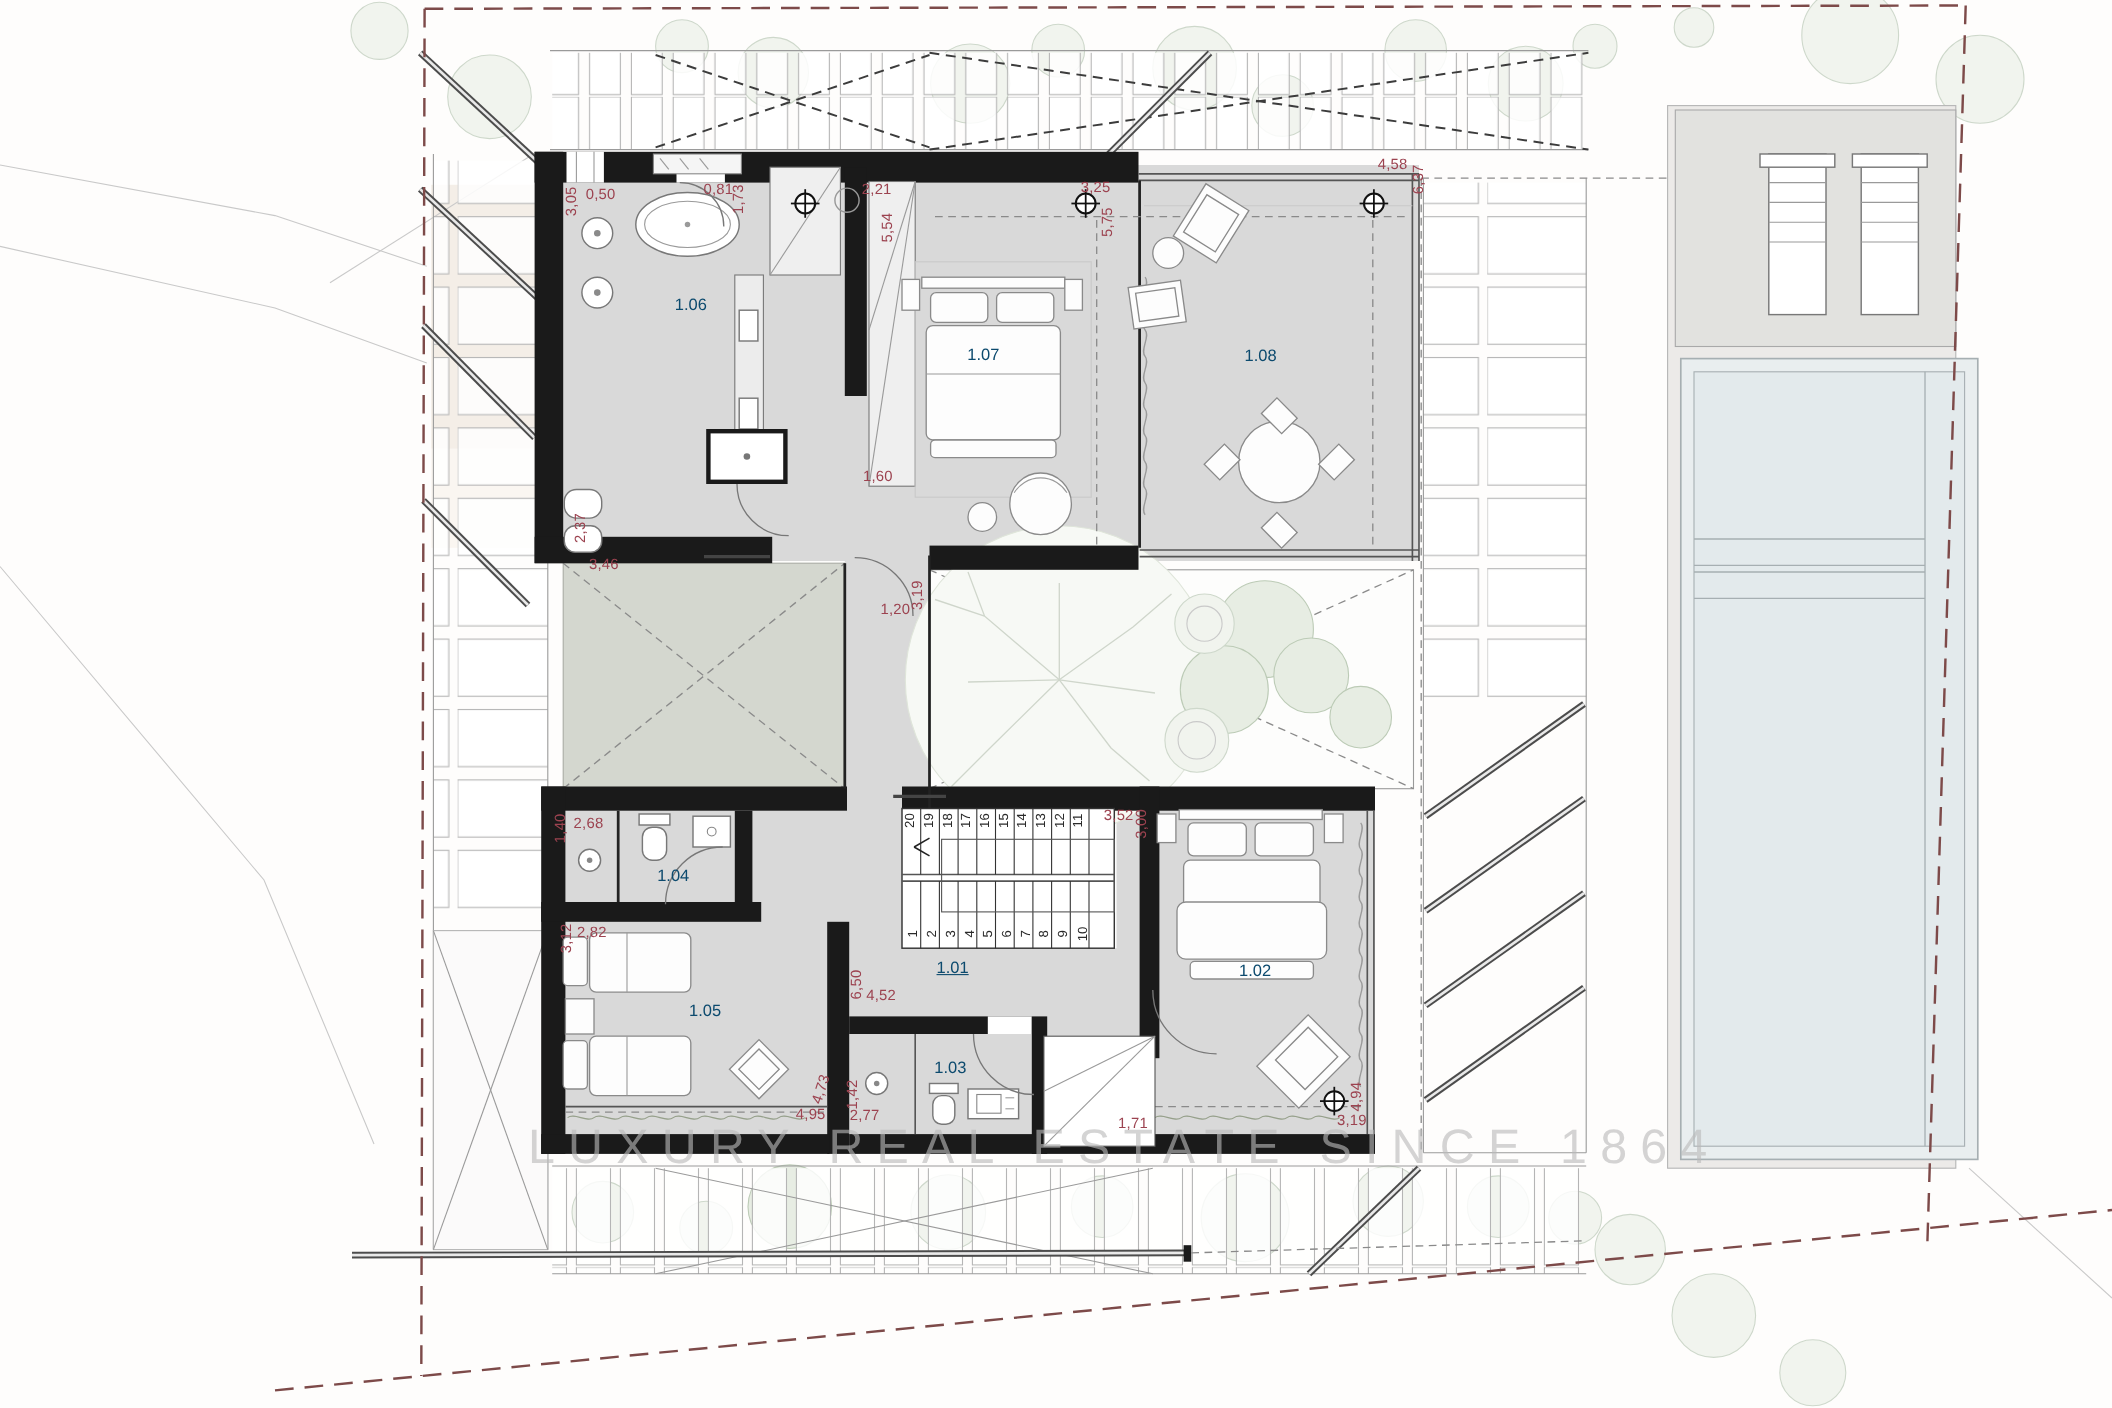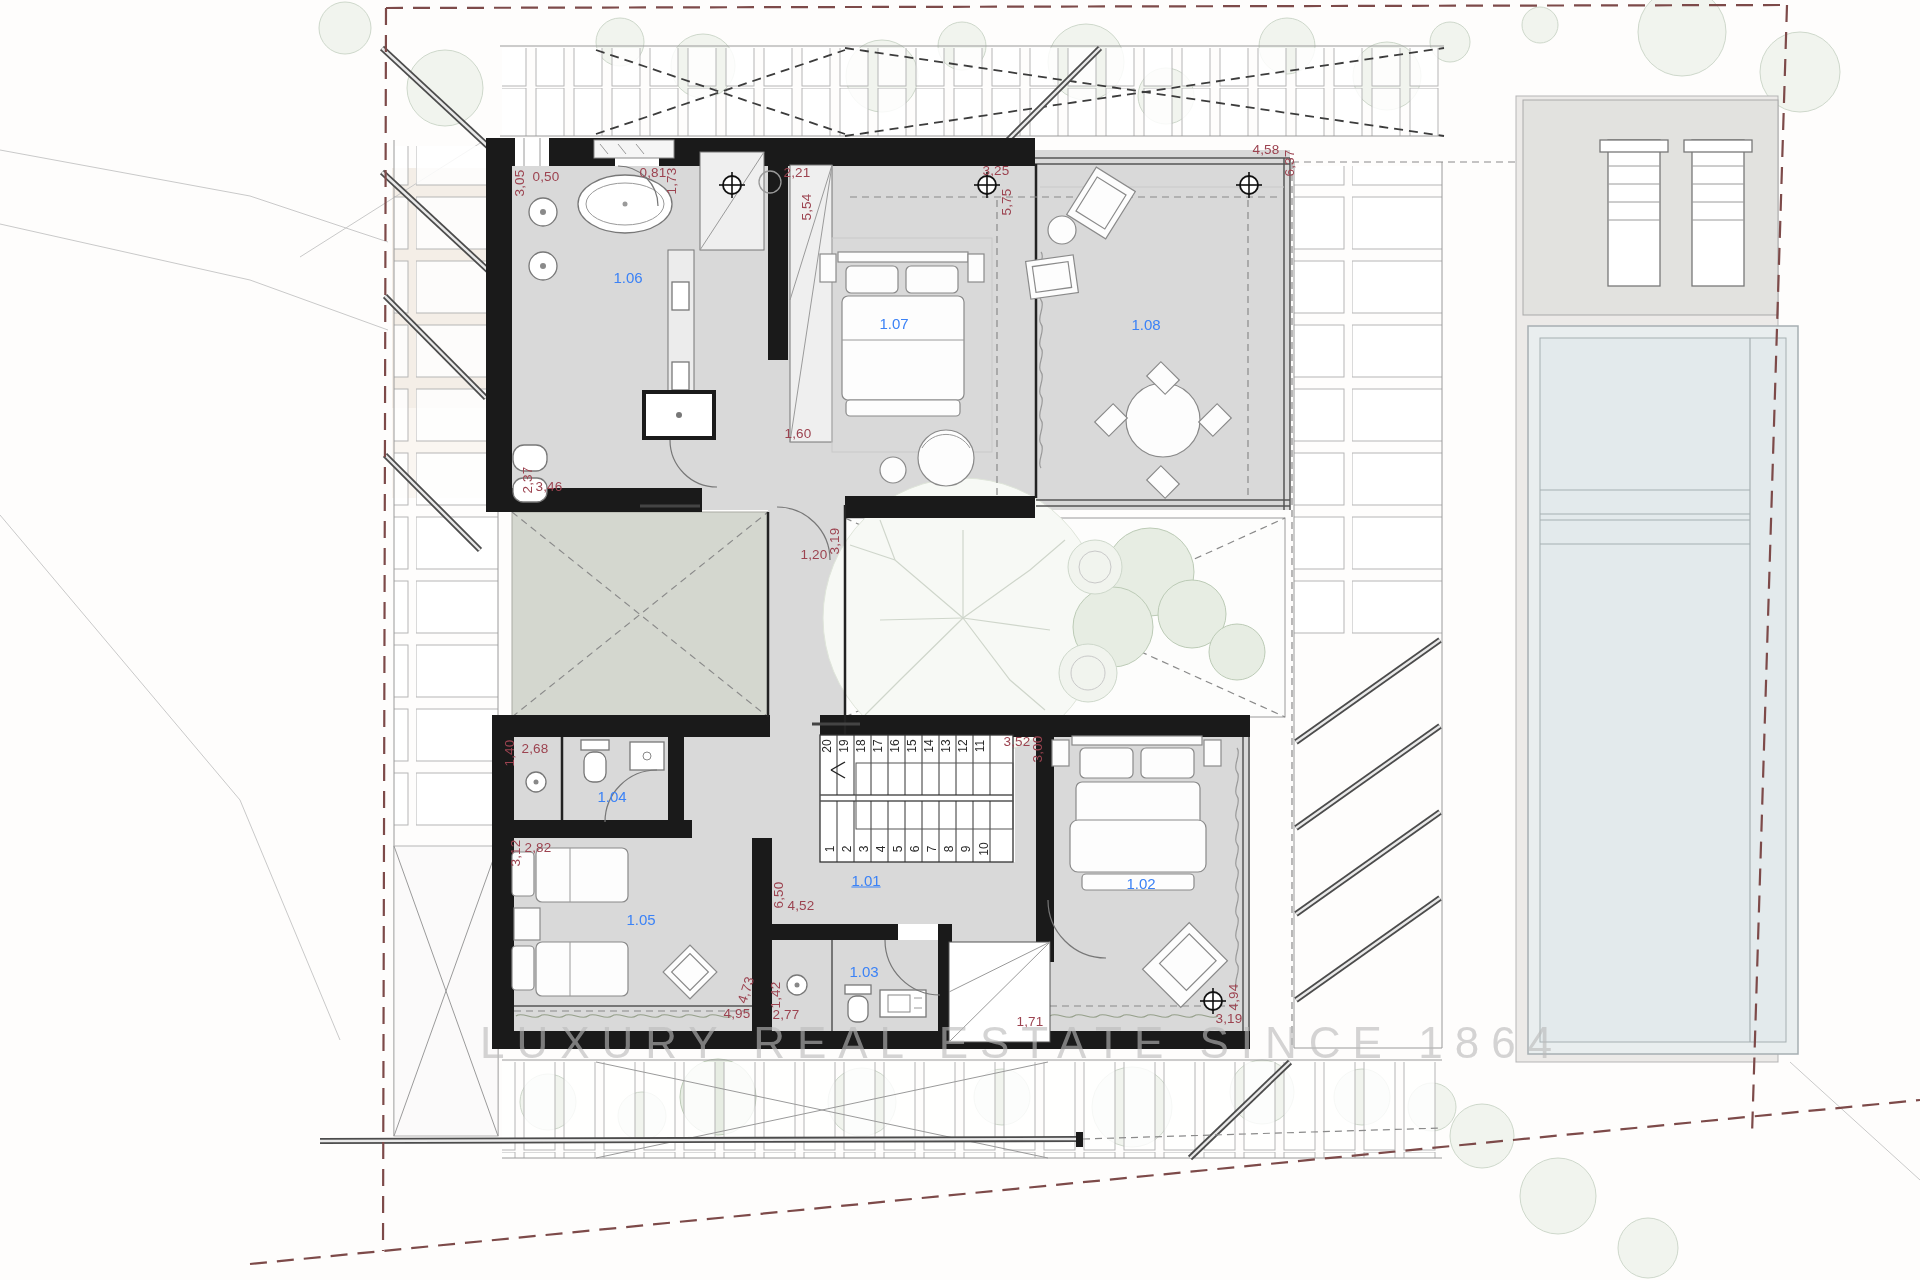--- a/index.html
+++ b/index.html
@@ -22,21 +22,21 @@
   .tree{fill:#f1f4ee;stroke:#ced8cb;stroke-width:1;}
   .bush{fill:#e7ede3;stroke:#bccbb6;stroke-width:1;}
   .curt{stroke:#9a9a9a;stroke-width:1.2;fill:none;}
   .grass{stroke:#96a08b;stroke-width:1.1;fill:none;}
   .beamD{stroke:#4c4c4c;stroke-width:6;fill:none;}
   .beamL{stroke:#e9e9e9;stroke-width:2.4;fill:none;}
   
   #labels{position:absolute;left:0;top:0;width:1920px;height:1280px;pointer-events:none;}
   .lbl{position:absolute;white-space:nowrap;}
   .dim{color:#9c4350;font-size:13.5px;letter-spacing:.2px;}
-  .room{color:#3b82f6;font-size:15px;}
+  .room{color:#0c4a6e;font-size:15px;}
   .stair{color:#2a2a2a;font-size:12px;}
   
   .wm-brand{position:absolute;left:475px;top:852px;width:1040px;text-align:center;
     font-family:"Liberation Serif",serif;font-size:142px;letter-spacing:10px;
     color:rgba(186,186,186,0.55);pointer-events:none;}
   .wm-tag{position:absolute;left:480px;top:1018px;width:1060px;text-align:center;
     font-family:"Liberation Sans",sans-serif;font-size:44px;letter-spacing:12px;
     color:rgba(186,186,186,0.62);pointer-events:none;white-space:nowrap;}
 </style>
 </head>
@@ -516,21 +516,21 @@
       <span class="lbl dim" style="left: 653px; top: 172px; transform: translate(-50%, -50%) rotate(0deg);">0,81</span>
       <span class="lbl dim" style="left: 671px; top: 181px; transform: translate(-50%, -50%) rotate(-90deg);">1,73</span>
       <span class="lbl dim" style="left: 797px; top: 172px; transform: translate(-50%, -50%) rotate(0deg);">2,21</span>
       <span class="lbl dim" style="left: 806px; top: 207px; transform: translate(-50%, -50%) rotate(-90deg);">5,54</span>
       <span class="lbl dim" style="left: 996px; top: 170px; transform: translate(-50%, -50%) rotate(0deg);">3,25</span>
       <span class="lbl dim" style="left: 1006px; top: 202px; transform: translate(-50%, -50%) rotate(-90deg);">5,75</span>
       <span class="lbl dim" style="left: 1266px; top: 149px; transform: translate(-50%, -50%) rotate(0deg);">4,58</span>
       <span class="lbl dim" style="left: 1289px; top: 163px; transform: translate(-50%, -50%) rotate(-90deg);">6,37</span>
       <span class="lbl dim" style="left: 798px; top: 433px; transform: translate(-50%, -50%) rotate(0deg);">1,60</span>
       <span class="lbl dim" style="left: 527px; top: 480px; transform: translate(-50%, -50%) rotate(-90deg);">2,37</span>
-      <span class="lbl dim" style="left: 549px; top: 486px; transform: translate(-50%, -50%) rotate(0deg);">3,46</span>
+      <span class="lbl dim" style="left: 549px; top: 513px; transform: translate(-50%, -50%) rotate(0deg);">3,46</span>
       <span class="lbl dim" style="left: 814px; top: 554px; transform: translate(-50%, -50%) rotate(0deg); text-align: center;">1,20</span>
       <span class="lbl dim" style="left: 834px; top: 541px; transform: translate(-50%, -50%) rotate(-90deg);">3,19</span>
       <span class="lbl dim" style="left: 509px; top: 753px; transform: translate(-50%, -50%) rotate(-90deg);">1,40</span>
       <span class="lbl dim" style="left: 535px; top: 748px; transform: translate(-50%, -50%) rotate(0deg);">2,68</span>
       <span class="lbl dim" style="left: 515px; top: 853px; transform: translate(-50%, -50%) rotate(-90deg);">3,12</span>
       <span class="lbl dim" style="left: 538px; top: 847px; transform: translate(-50%, -50%) rotate(0deg);">2,82</span>
       <span class="lbl dim" style="left: 1017px; top: 741px; transform: translate(-50%, -50%) rotate(0deg);">3,52</span>
       <span class="lbl dim" style="left: 1037px; top: 749px; transform: translate(-50%, -50%) rotate(-90deg);">3,00</span>
       <span class="lbl dim" style="left: 778px; top: 895px; transform: translate(-50%, -50%) rotate(-90deg);">6,50</span>
       <span class="lbl dim" style="left: 801px; top: 905px; transform: translate(-50%, -50%) rotate(0deg);">4,52</span>

